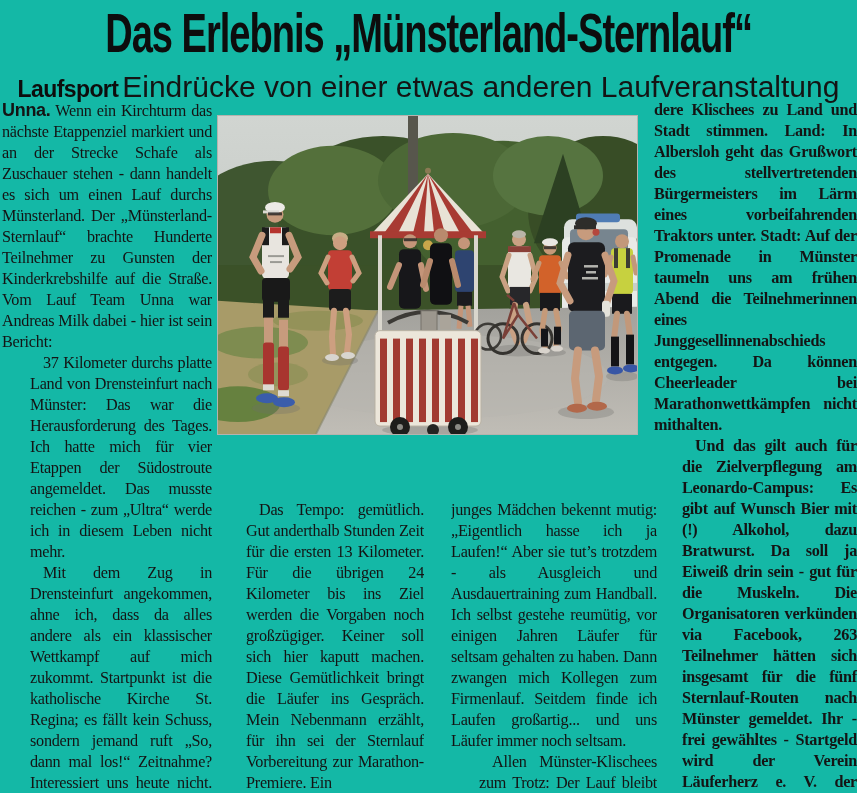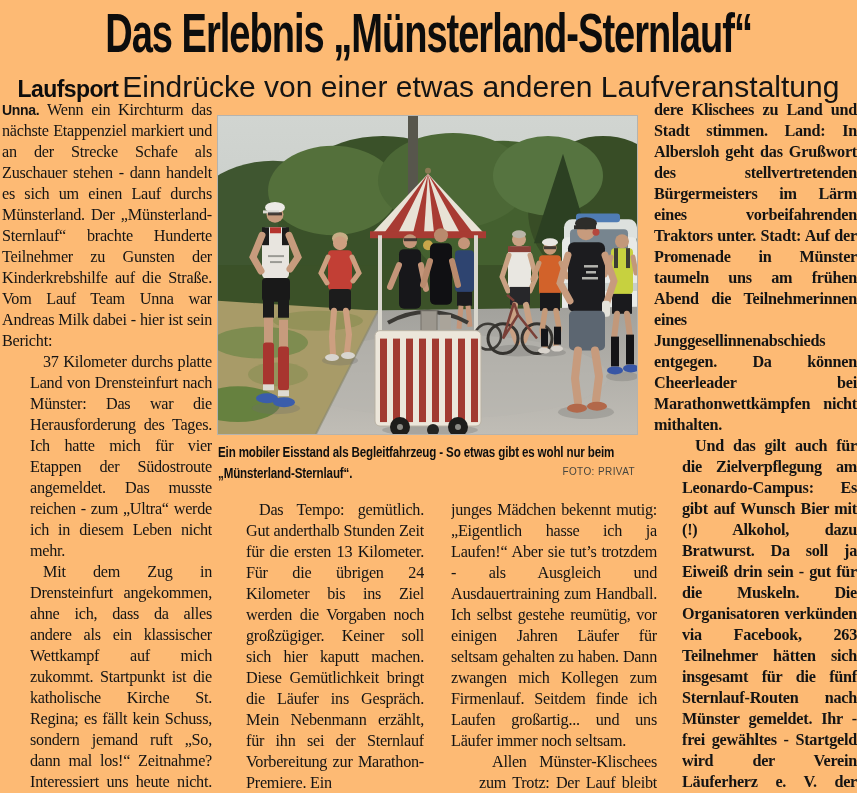--- a/index.html
+++ b/index.html
@@ -1,16 +1,16 @@
 <!DOCTYPE html>
 <html lang="de"><head>
 <meta charset="utf-8">
 <style>
   html,body{margin:0;padding:0;background:#ffffff;}
-  .page{position:relative;width:857px;height:793px;background:#fdba74;overflow:hidden;
+  .page{position:relative;width:857px;height:793px;background:#14b8a6;overflow:hidden;
         font-family:"Liberation Serif",serif;color:#141414;}
   
   .headline{position:absolute;left:0;top:4px;width:857px;height:62px;
             display:flex;justify-content:center;align-items:flex-start;}
   .headline .hl-inner{font-family:"Liberation Sans",sans-serif;font-weight:bold;
             font-size:56px;line-height:58px;letter-spacing:-1.5px;white-space:nowrap;
             transform:scaleX(0.68);transform-origin:50% 0;color:#0d0d0d;}
   
   .subhead{position:absolute;left:0;top:70px;width:857px;text-align:center;white-space:nowrap;}
   .kicker{font-family:"Liberation Sans",sans-serif;font-weight:bold;font-size:23px;
@@ -18,21 +18,21 @@
   .subtitle{font-family:Liberation Sans, sans-serif;font-size:30px;color:#141414;}
   
   .col{position:absolute;overflow:hidden;text-align:justify;
        font-size:16.2px;line-height:21px;letter-spacing:-0.25px;}
   .col1{left:2px;top:100px;width:210px;height:693px;}
   .col2{left:218px;top:500px;width:206px;height:293px;}
   .col3{left:451px;top:500px;width:206px;height:293px;}
   .col4{left:654px;top:100px;width:203px;height:693px;font-weight:bold;}
   .para{margin:0;}
   .indent{text-indent:13px;margin-left:28px;}
-  .dateline{font-family:"Liberation Sans",sans-serif;font-weight:bold;font-size:14px;
+  .dateline{font-family:"Liberation Sans",sans-serif;font-weight:bold;font-size:18px;
             letter-spacing:-0.3px;margin-top:8px;}
   
   .photo{position:absolute;left:218px;top:116px;width:419px;height:318px;margin:0;
          outline:1px solid #b5b3ae;background:#c8ccc8;}
   .photo svg{display:block;width:100%;height:100%;}
   
   .caption{position:absolute;left:218px;top:441px;width:419px;height:56px;}
   .caption-inner{width:560px;transform:scaleX(0.748);transform-origin:0 0;
          font-family:"Liberation Sans",sans-serif;font-weight:bold;font-size:15.5px;
          line-height:21px;letter-spacing:-0.2px;color:#0f0f0f;}
@@ -266,24 +266,20 @@
         <rect x="45" y="228" width="11" height="44" rx="3" fill="#a8352f"></rect>
         <rect x="60" y="232" width="11" height="44" rx="3" fill="#a8352f"></rect>
         <rect x="45" y="270" width="11" height="6" fill="#dddad2"></rect>
         <rect x="60" y="276" width="11" height="6" fill="#dddad2"></rect>
         <ellipse cx="49" cy="284" rx="11" ry="5" fill="#3a5dab"></ellipse>
         <ellipse cx="66" cy="288" rx="11" ry="5" fill="#3a5dab"></ellipse>
       </g>
     </svg>
   </figure>
 
-  <div class="caption">
-    <div class="caption-inner">Ein mobiler Eisstand als Begleitfahrzeug - So etwas gibt es wohl nur beim „Münsterland-Sternlauf“.</div>
-    <span class="credit">FOTO: PRIVAT</span>
-  </div>
 
   <div class="col col2">
     <p class="para indent">Das Tempo: gemütlich. Gut anderthalb Stunden Zeit für die ersten 13 Kilometer. Für die übrigen 24 Kilometer bis ins Ziel werden die Vorgaben noch großzügiger. Keiner soll sich hier kaputt machen. Diese Gemütlichkeit bringt die Läufer ins Gespräch. Mein Nebenmann erzählt, für ihn sei der Sternlauf Vorbereitung zur Marathon-Premiere. Ein</p>
   </div>
 
   <div class="col col3">
     <p class="para">junges Mädchen bekennt mutig: „Eigentlich hasse ich ja Laufen!“ Aber sie tut’s trotzdem - als Ausgleich und Ausdauertraining zum Handball. Ich selbst gestehe reumütig, vor einigen Jahren Läufer für seltsam gehalten zu haben. Dann zwangen mich Kollegen zum Firmenlauf. Seitdem finde ich Laufen großartig... und uns Läufer immer noch seltsam.</p>
     <p class="para indent">Allen Münster-Klischees zum Trotz: Der Lauf bleibt bis kurz vorm Ziel regenfrei. An-</p>
   </div>
 

